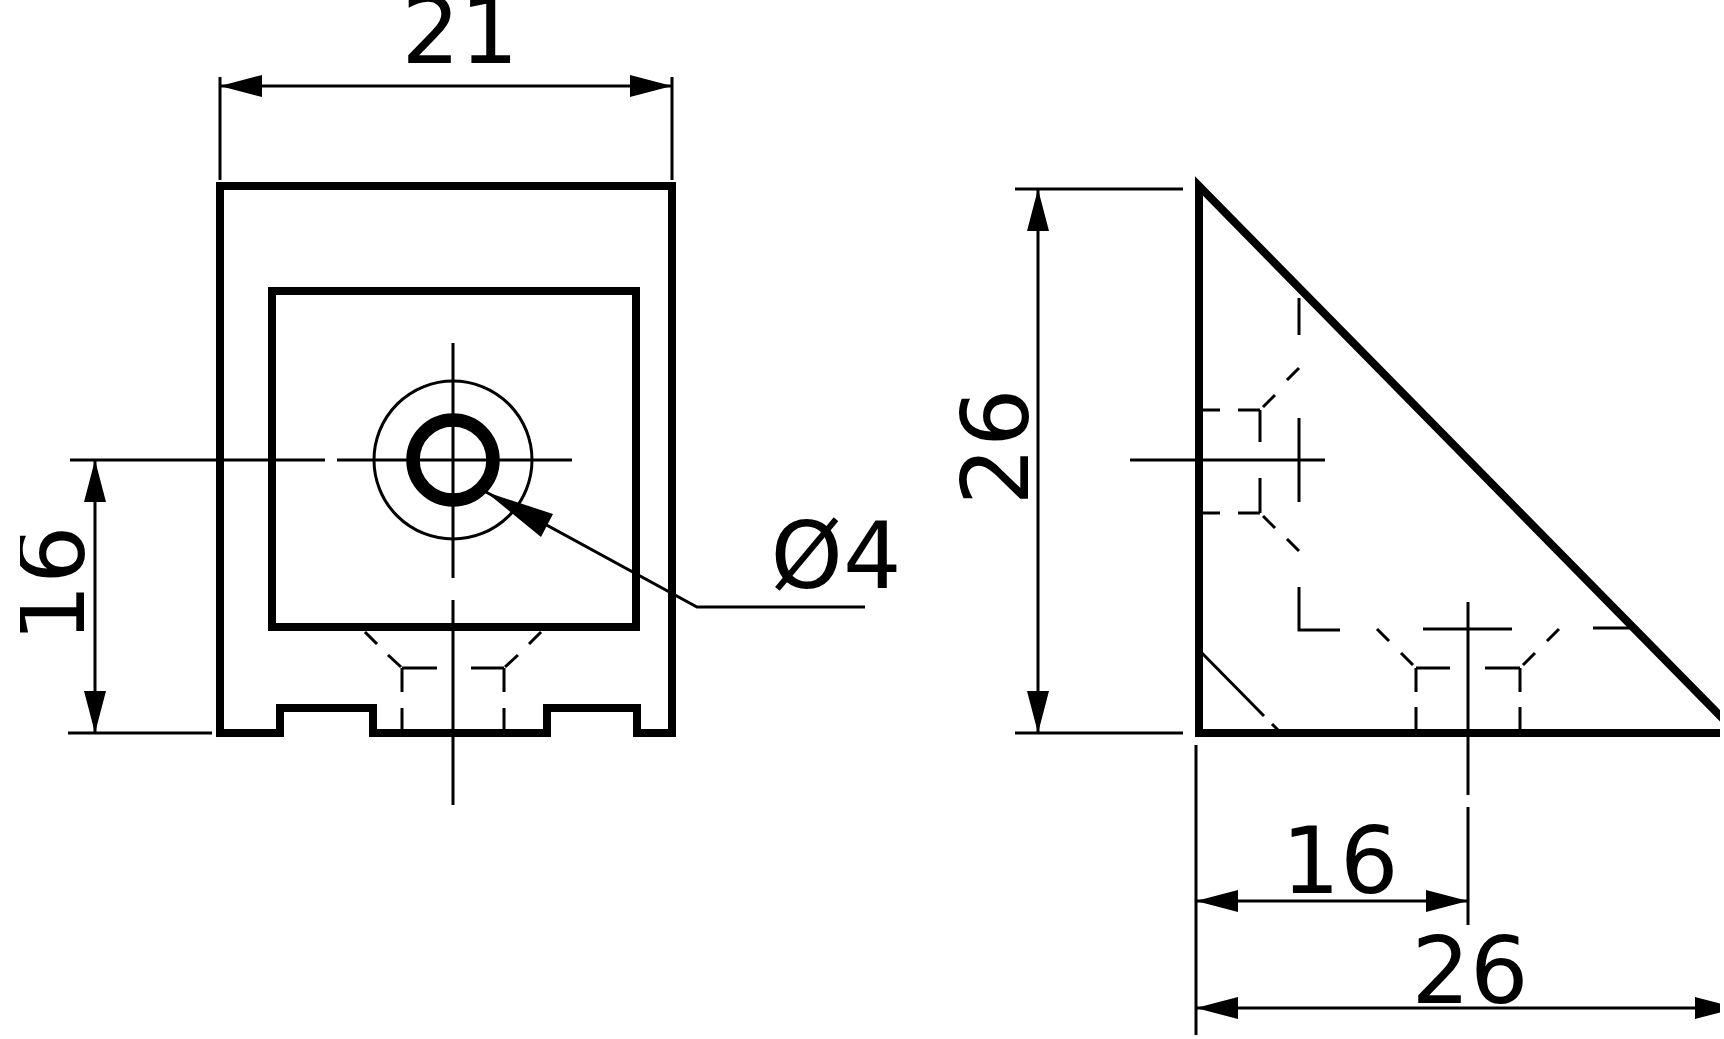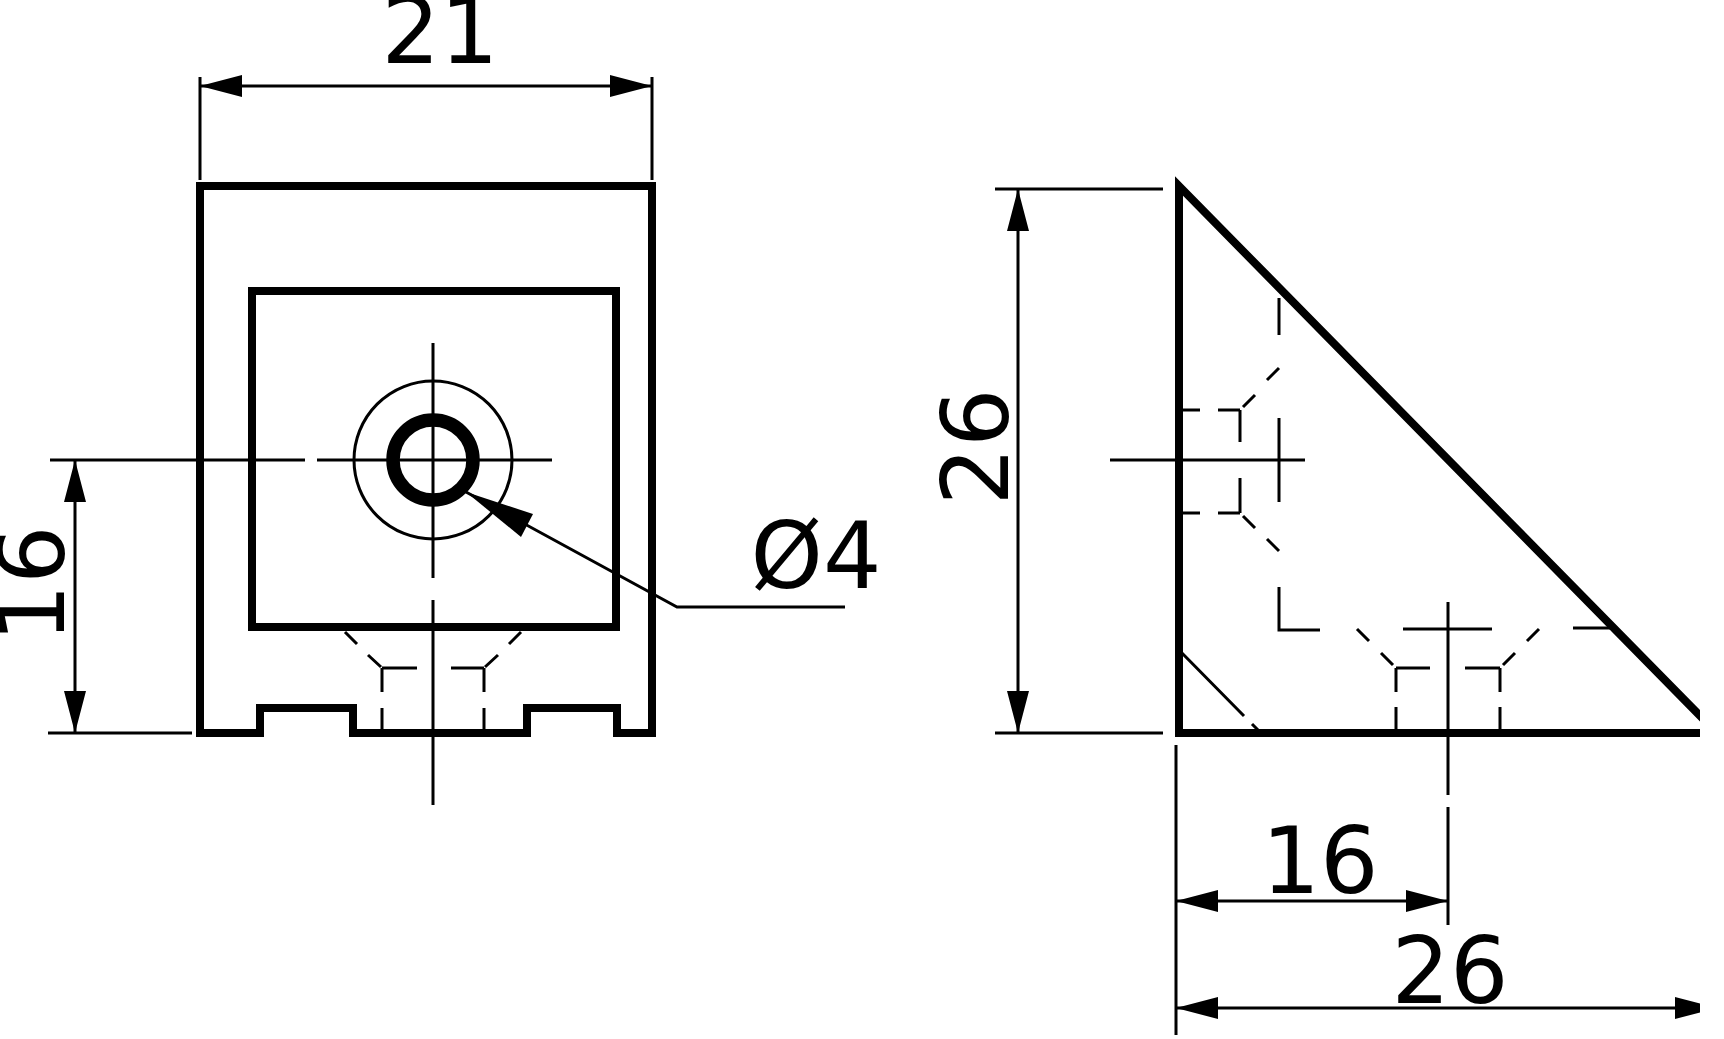--- a/index.html
+++ b/index.html
@@ -7,20 +7,21 @@
     padding: 0;
     background: #ffffff;
   }
   .drawing-page {
     position: relative;
     width: 1700px;
     height: 1039px;
     background: #ffffff;
     overflow: hidden;
     font-family: "DejaVu Sans", "Liberation Sans", sans-serif;
+    padding-left: 20px;
   }
   svg { display: block; }
   .thick {
     fill: none;
     stroke: #000;
     stroke-width: 8;
     stroke-linecap: butt;
     stroke-linejoin: miter;
   }
   .thin {

